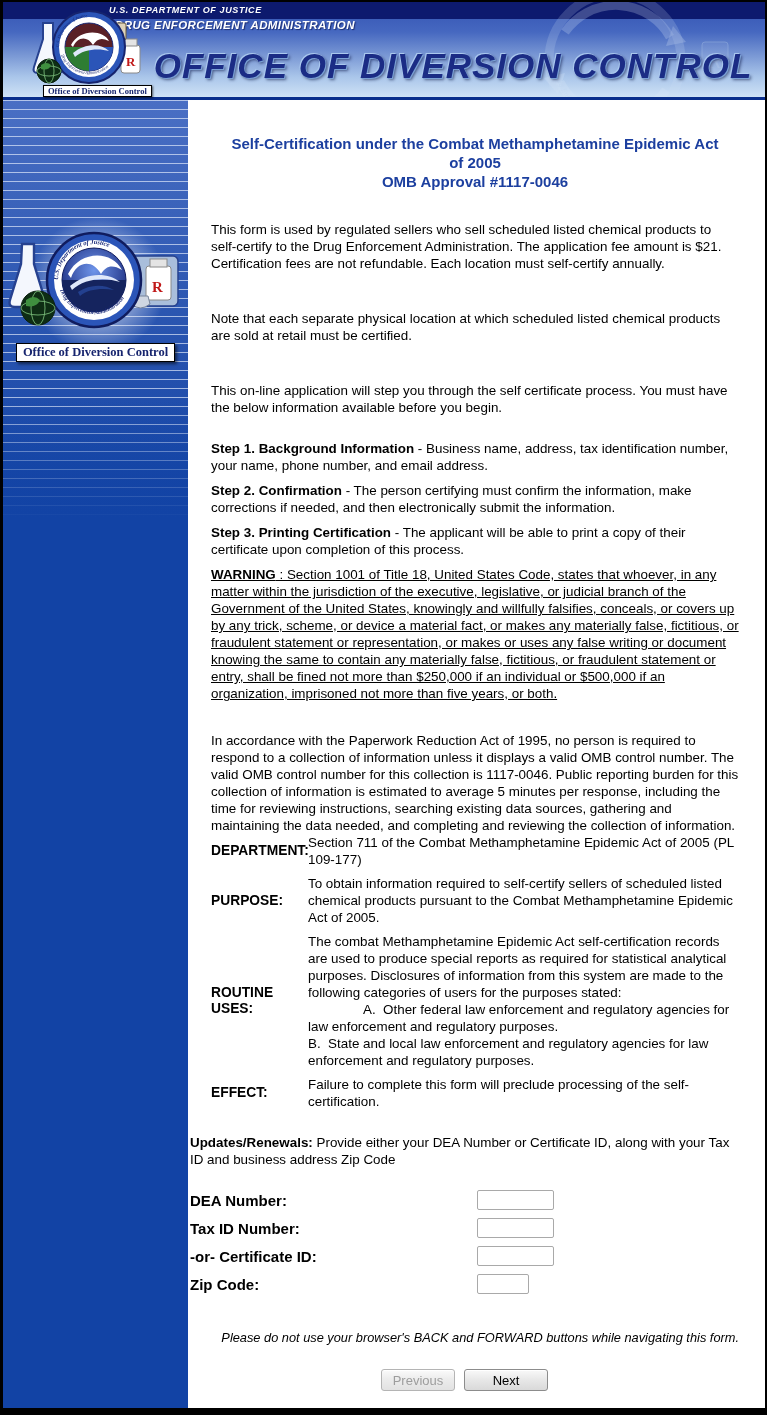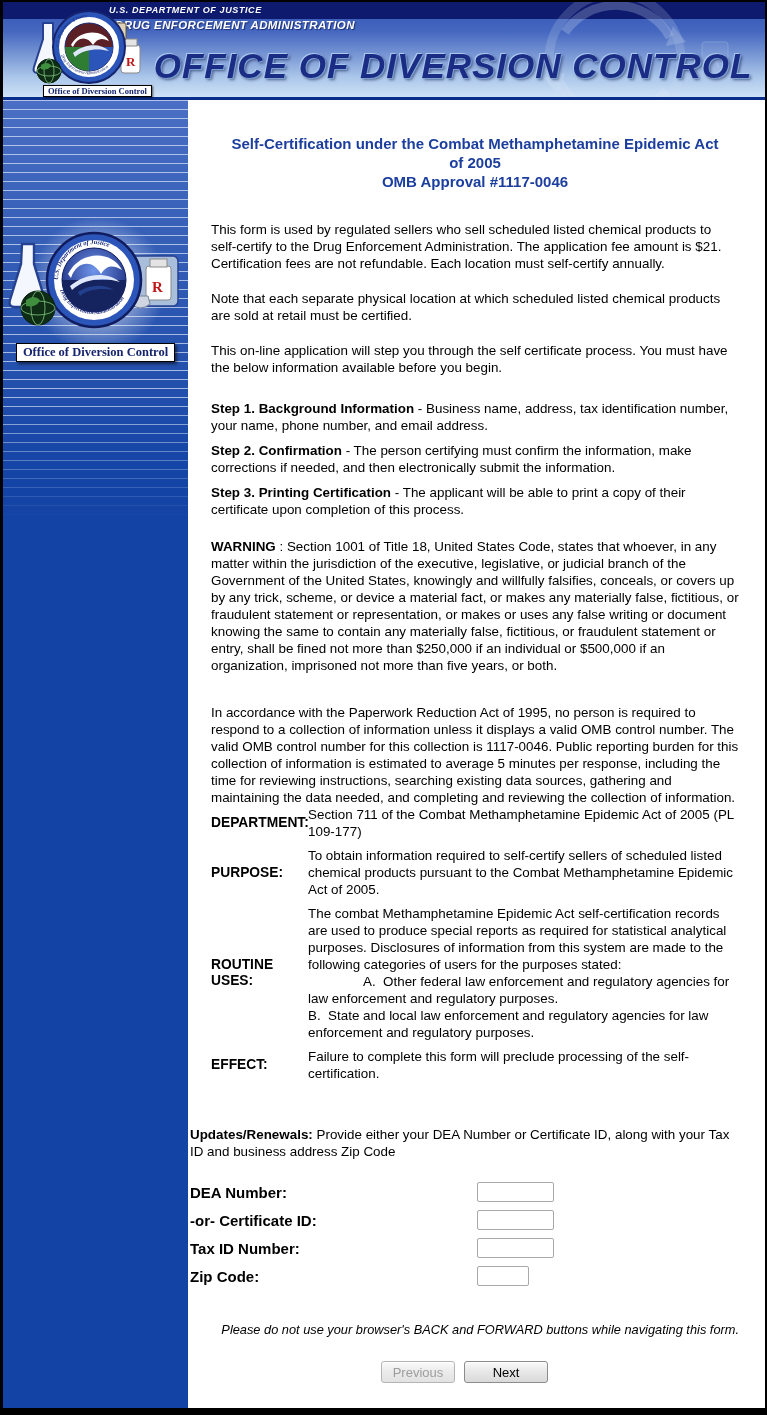--- a/index.html
+++ b/index.html
@@ -36,31 +36,31 @@
     background-color:#1243a5;}
   .sb-logo{position:absolute;top:118px;left:50%;transform:translateX(-50%);width:176px;text-align:center;}
   .sb-banner{display:inline-block;margin-top:-10px;background:#fff;border:1px solid #000;
     padding:1px 6px;font-family:"Liberation Serif",serif;font-weight:bold;font-size:12.5px;color:#16246e;
     box-shadow:2px 2px 3px rgba(0,0,0,.55);white-space:nowrap;position:relative;z-index:3;}
   
   .content{flex:1;background:#fff;padding:0 26px 0 2px;box-sizing:border-box;color:#000;
     font-size:13.4px;line-height:17px;}
   .para{margin:0 0 0 21px;}
   .title{margin:34px 0 2px 21px;text-align:center;color:#1c3f9f;font-weight:bold;font-size:15px;line-height:19px;}
-  .mt-lg{margin-top:30px;} .mt-md{margin-top:18px;}
+  .mt-lg{margin-top:30px;} .mt-md{margin-top:38px;}
   .step-p{margin:0 0 8px 21px;}
   .steps{margin-top:24px;}
-  .warning{margin-top:20px;}
+  .warning{margin-top:8px;text-decoration:underline;}
   .paperwork{margin-top:30px;}
   .privacy-h{margin:23px 0 6px 21px;font-weight:bold;font-size:13.8px;}
   .privacy{display:grid;grid-template-columns:97px 1fr;column-gap:0;row-gap:7px;margin-left:21px;}
   .privacy .plabel{font-weight:bold;font-size:13.8px;align-self:center;line-height:16px;}
   .ru-item-a{text-indent:55px;white-space:pre-wrap;}
   .ru-item-b{white-space:pre-wrap;}
-  .updates{margin:44px 0 0 0;}
+  .updates{margin:24px 0 0 0;}
   .form-rows{margin-top:18px;}
   .form-row{display:grid;grid-template-columns:287px 1fr;align-items:center;height:28px;}
   .form-row label{font-weight:bold;font-size:15px;}
   .tbox{width:77px;height:20px;border:1px solid #a9a9a9;border-radius:2px;box-sizing:border-box;font-size:13px;padding:1px 3px;}
   .tbox.small{width:52px;}
   .note{margin-top:31px;text-align:right;font-style:italic;font-size:12.8px;}
   .btn-row{display:flex;justify-content:center;gap:9px;margin-top:23px;}
   button.btn{height:22px;font-family:"Liberation Sans",sans-serif;font-size:13px;color:#000;
     background:linear-gradient(to bottom,#f9f9f9,#e9e9e9 45%,#d9d9d9);
     border:1px solid #8c8c8c;border-radius:3px;padding:0 10px;box-shadow:inset 0 1px 0 #fff;}
@@ -222,25 +222,25 @@
       </div>
 
       <p class="updates"><b>Updates/Renewals:</b><span> Provide either your DEA Number or Certificate ID, along with your Tax ID and business address Zip Code</span></p>
 
       <div class="form-rows">
         <div class="form-row">
           <label>DEA Number:</label>
           <input class="tbox" type="text" style="">
         </div>
         <div class="form-row">
+          <label>Tax ID Number:</label>
+          <input class="tbox" type="text" style="">
+        </div>
+        <div class="form-row">
           <label>-or- Certificate ID:</label>
-          <input class="tbox" type="text" style="">
-        </div>
-        <div class="form-row">
-          <label>Tax ID Number:</label>
           <input class="tbox" type="text" style="">
         </div>
         <div class="form-row">
           <label>Zip Code:</label>
           <input class="tbox small" type="text" style="">
         </div>
       </div>
 
       <div class="note">Please do not use your browser's BACK and FORWARD buttons while navigating this form.</div>
 

